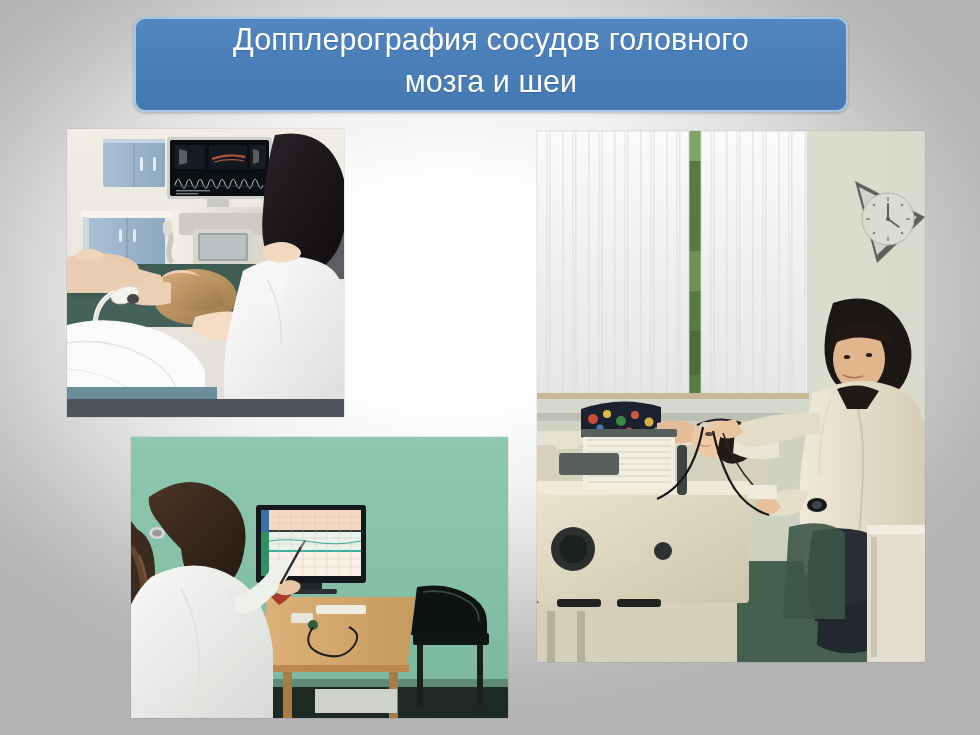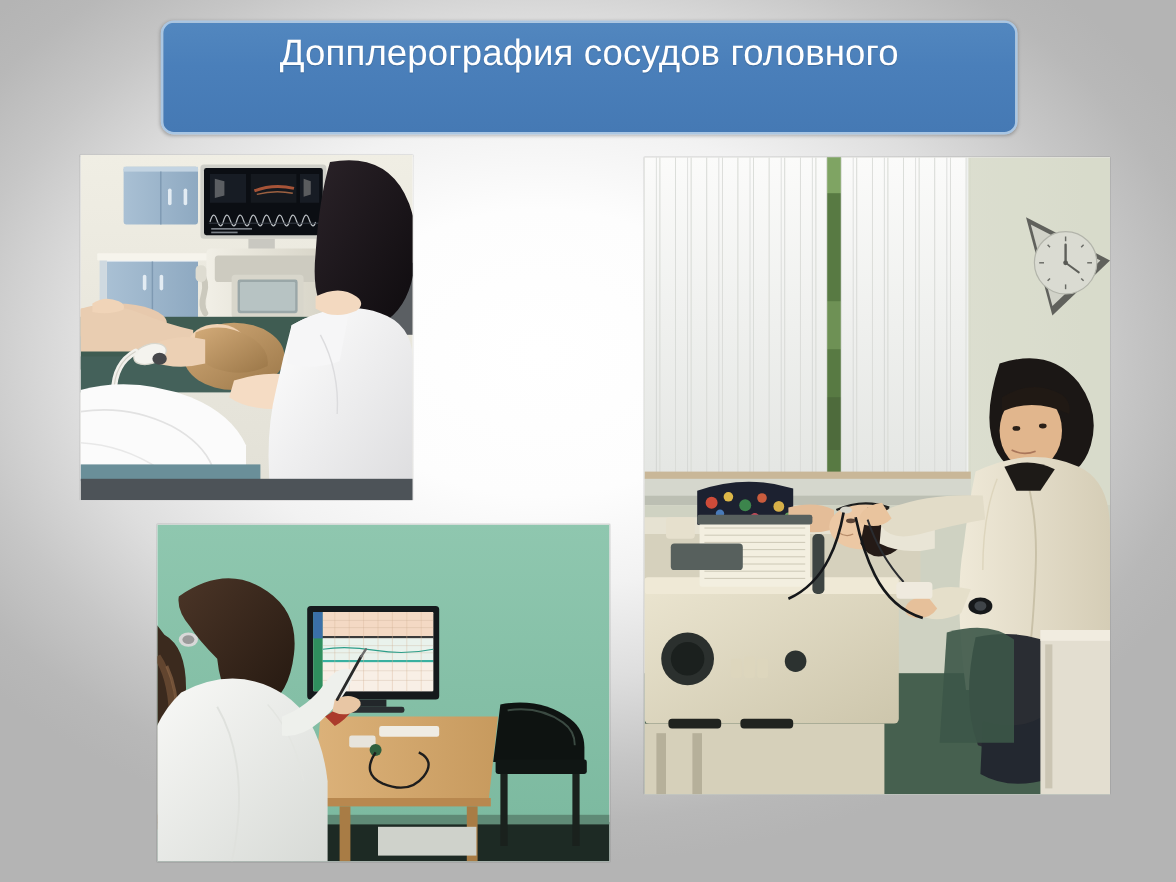--- a/index.html
+++ b/index.html
@@ -37,21 +37,21 @@
     left: 134px;
     top: 17px;
     width: 714px;
     height: 95px;
     box-sizing: border-box;
     background: linear-gradient(180deg, #5287bf 0%, #4a7fba 40%, #4579b4 100%);
     border: 2px solid #a9c6e3;
     border-radius: 11px;
     box-shadow: 0 1px 3px rgba(0,0,0,0.25);
     display: flex;
-    align-items: flex-start;
+    align-items: flex-end;
     justify-content: center;
     padding: 4px 18px 8px;
   }
   .title-text {
     color: #ffffff;
     font-size: 30.5px;
     line-height: 1.38;
     text-align: center;
     letter-spacing: 0.1px;
     text-shadow: 0 1px 1px rgba(0,0,0,0.18);
@@ -72,20 +72,21 @@
   #photo-eeg        { left: 537px; top: 131px; width: 388px; height: 531px; }
 </style>
 </head>
 <body>
 
 <div class="slide">
 
   <div class="title-box">
     <div class="title-text">
       <span>Допплерография сосудов головного</span><br>
+      <span>мозга и шеи</span>
     </div>
   </div>
 
   <div class="photo" id="photo-ultrasound">
     <svg viewBox="0 0 277 288" preserveAspectRatio="none">
       <defs>
         <linearGradient id="u-wall" x1="0" y1="0" x2="0" y2="1">
           <stop offset="0" stop-color="#f0eee4"></stop>
             <stop offset="1" stop-color="#e2e0d6"></stop>
         </linearGradient>

